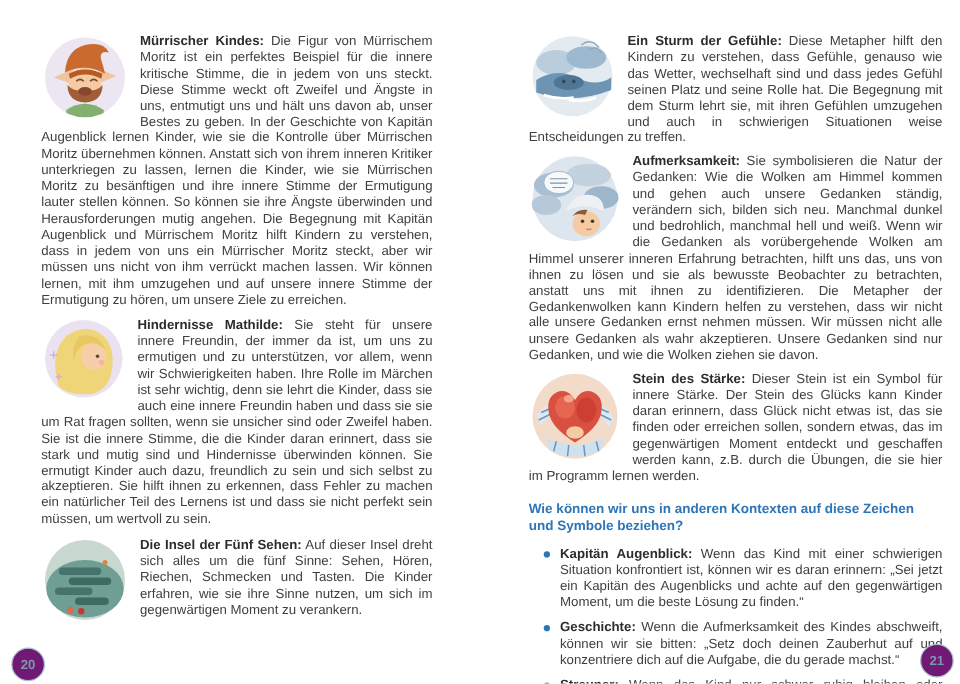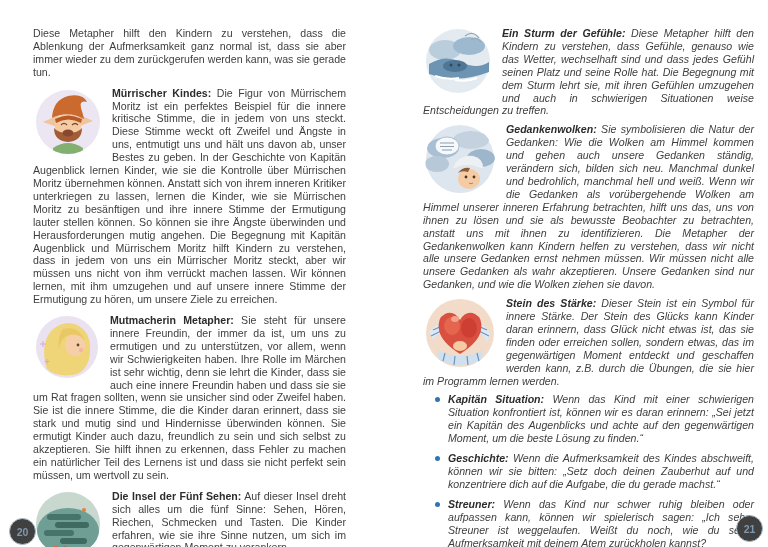--- a/index.html
+++ b/index.html
@@ -7,49 +7,48 @@
     position:relative;width:768px;height:547px;background:#ffffff;
     font-family:"Liberation Sans",sans-serif;color:#3e3e3e;overflow:hidden;
   }
   .col{position:absolute;top:27px;}
   .col-left{left:33px;width:313px;}
   .col-right{left:423px;width:331px;}
   p.body{
     font-size:10.6px;line-height:12.9px;text-align:justify;
     margin:0 0 8px 0;color:#3e3e3e;
   }
-  .col-right p.body{margin-bottom:6px;font-style:italic;}
+  .col-right p.body{margin-bottom:6px;}
   p.body b{color:#2c2c2c;}
   svg.illu{float:left;margin:1px 11px 2px 2px;border-radius:50%;overflow:hidden;}
   .sec{clear:left;}
   .q-heading{
     clear:left;font-size:10.8px;line-height:13.5px;font-weight:bold;
     color:#2e75b6;margin:14px 0 9px 0;text-align:left;
   }
   .bullet-item{display:flex;margin:0 0 7px 12px;}
   .bullet-dot{
     flex:0 0 auto;width:5px;height:5px;border-radius:50%;
     background:#2e75b6;margin:4px 8px 0 0;
   }
   .bullet-item p.body{margin:0;}
   .pagenum{
     position:absolute;width:25px;height:25px;border:1.3px solid #a9bfce;
     border-radius:50%;color:#7e97ac;font-size:10.5px;font-weight:bold;
-    display:flex;align-items:center;justify-content:center;background:#404040;
+    display:flex;align-items:center;justify-content:center;background:#701a75;
   }
   .pagenum-left{left:9px;top:518px;}
   .pagenum-right{left:736px;top:515px;}
 </style>
 </head>
 <body>
 
 <div class="sheet">
 
   <div class="col col-left">
-    <p class="body">Diese Metapher hilft den Kindern zu verstehen, dass die Ablenkung der Aufmerksamkeit ganz normal ist, dass sie aber immer wieder zu dem zurückgerufen werden kann, was sie gerade tun.</p>
 
     <p class="body sec">
       <svg class="illu" width="66" height="66" viewBox="0 0 66 66">
         <circle cx="33" cy="34" r="32" fill="#ebe6f2"></circle>
         <polygon points="8,34 24,27 22,39" fill="#f0c49d"></polygon>
         <polygon points="58,33 43,26 45,38" fill="#f0c49d"></polygon>
         <ellipse cx="33" cy="38" rx="13" ry="12" fill="#f4cba3"></ellipse>
         <path d="M17 30 Q18 12 33 8 Q48 5 52 14 Q44 12 46 20 Q48 26 49 31 Q33 22 17 30 Z" fill="#cb6a2f"></path>
         <path d="M20 31 Q33 24 47 31 L46 35 Q33 28 21 35 Z" fill="#b85a26"></path>
         <path d="M26 37 q3 -3 6 0" stroke="#7a4b2c" fill="none" stroke-width="1.2"></path>
@@ -66,21 +65,21 @@
       <svg class="illu" width="64" height="64" viewBox="0 0 64 64">
         <circle cx="32" cy="32" r="31" fill="#eae2f0"></circle>
         <path d="M12 54 Q4 28 18 14 Q34 2 48 14 Q58 24 54 44 Q50 58 38 60 Q20 62 12 54 Z" fill="#f0d478"></path>
         <ellipse cx="40" cy="30" rx="10" ry="11" fill="#f6cfa9"></ellipse>
         <path d="M28 14 Q44 10 50 26 Q44 18 34 20 Q26 22 24 34 Q22 22 28 14Z" fill="#e8c765"></path>
         <circle cx="43" cy="30" r="1.4" fill="#5b4a3a"></circle>
         <circle cx="46" cy="35" r="2.2" fill="#f2a9a0" opacity="0.7"></circle>
         <path d="M8 26 l0 6 M5 29 l6 0" stroke="#d9a7ce" stroke-width="1"></path>
         <path d="M12 44 l0 5 M9.5 46.5 l5 0" stroke="#d9a7ce" stroke-width="1"></path>
       </svg>
-      <b>Mutmacherin Metapher:</b>
+      <b>Hindernisse Mathilde:</b>
       <span>Sie steht für unsere innere Freundin, der immer da ist, um uns zu ermutigen und zu unterstützen, vor allem, wenn wir Schwierigkeiten haben. Ihre Rolle im Märchen ist sehr wichtig, denn sie lehrt die Kinder, dass sie auch eine innere Freundin haben und dass sie sie um Rat fragen sollten, wenn sie unsicher sind oder Zweifel haben. Sie ist die innere Stimme, die die Kinder daran erinnert, dass sie stark und mutig sind und Hindernisse überwinden können. Sie ermutigt Kinder auch dazu, freundlich zu sein und sich selbst zu akzeptieren. Sie hilft ihnen zu erkennen, dass Fehler zu machen ein natürlicher Teil des Lernens ist und dass sie nicht perfekt sein müssen, um wertvoll zu sein.</span>
     </p>
 
     <p class="body sec">
       <svg class="illu" width="66" height="66" viewBox="0 0 66 66">
         <circle cx="33" cy="33" r="32" fill="#c8d8cf"></circle>
         <ellipse cx="33" cy="40" rx="31" ry="23" fill="#6f9e94"></ellipse>
         <rect x="12" y="23" width="34" height="6" rx="3" fill="#46736b"></rect>
         <rect x="20" y="31" width="34" height="6" rx="3" fill="#3f6a62"></rect>
         <rect x="9" y="39" width="30" height="6" rx="3" fill="#46736b"></rect>
@@ -122,21 +121,21 @@
         <ellipse cx="22" cy="22" rx="12" ry="9" fill="#f6f8fa" stroke="#9fb4c6" stroke-width="0.8"></ellipse>
         <path d="M15 19 h14 M15 22.5 h14 M17 26 h10" stroke="#7d94a8" stroke-width="0.9"></path>
         <path d="M28 44 Q34 30 48 32 Q58 34 58 44 L54 46 Q42 38 30 46Z" fill="#eef1f4"></path>
         <path d="M26 46 Q42 36 60 46 L58 50 Q42 42 28 50Z" fill="#dfe5ea"></path>
         <ellipse cx="44" cy="55" rx="11" ry="10" fill="#f4cba3"></ellipse>
         <path d="M33 49 q4 -6 12 -5 l-2 4 q-6 -2 -10 1z" fill="#8a5c38"></path>
         <circle cx="41" cy="53" r="1.4" fill="#4a3526"></circle>
         <circle cx="49" cy="53" r="1.4" fill="#4a3526"></circle>
         <path d="M44 59 q2 1.5 4 0" stroke="#b97f63" fill="none" stroke-width="1"></path>
       </svg>
-      <b>Gedankenwolken:</b>
+      <b>Aufmerksamkeit:</b>
       <span>Sie symbolisieren die Natur der Gedanken: Wie die Wolken am Himmel kommen und gehen auch unsere Gedanken ständig, verändern sich, bilden sich neu. Manchmal dunkel und bedrohlich, manchmal hell und weiß. Wenn wir die Gedanken als vorübergehende Wolken am Himmel unserer inneren Erfahrung betrachten, hilft uns das, uns von ihnen zu lösen und sie als bewusste Beobachter zu betrachten, anstatt uns mit ihnen zu identifizieren. Die Metapher der Gedankenwolken kann Kindern helfen zu verstehen, dass wir nicht alle unsere Gedanken ernst nehmen müssen. Wir müssen nicht alle unsere Gedanken als wahr akzeptieren. Unsere Gedanken sind nur Gedanken, und wie die Wolken ziehen sie davon.</span>
     </p>
 
     <p class="body sec">
       <svg class="illu" width="70" height="70" viewBox="0 0 70 70">
         <circle cx="35" cy="35" r="34" fill="#f2dcc9"></circle>
         <path d="M4 34 Q14 22 28 22 L30 30 Q16 30 8 42Z" fill="#dce8f2"></path>
         <path d="M8 32 l18 -8 M6 38 l20 -10" stroke="#6d94bd" stroke-width="1.2"></path>
         <path d="M66 36 Q58 24 44 22 L42 30 Q56 30 62 44Z" fill="#dce8f2"></path>
         <path d="M62 32 l-18 -8 M64 38 l-20 -10" stroke="#6d94bd" stroke-width="1.2"></path>
@@ -145,25 +144,26 @@
         <path d="M35 22 Q41 12 50 16 Q58 20 56 32 Q54 44 35 56 Q16 44 14 32 Q12 20 20 16 Q29 12 35 22Z" fill="#d94f40"></path>
         <ellipse cx="27" cy="28" rx="8" ry="9" fill="#e86a52" opacity="0.8"></ellipse>
         <ellipse cx="44" cy="30" rx="8" ry="10" fill="#c8392e" opacity="0.7"></ellipse>
         <ellipse cx="30" cy="21" rx="4" ry="3" fill="#f4a28c"></ellipse>
         <ellipse cx="35" cy="48" rx="7" ry="5" fill="#f4cba3"></ellipse>
       </svg>
       <b>Stein des Stärke:</b>
       <span>Dieser Stein ist ein Symbol für innere Stärke. Der Stein des Glücks kann Kinder daran erinnern, dass Glück nicht etwas ist, das sie finden oder erreichen sollen, sondern etwas, das im gegenwärtigen Moment entdeckt und geschaffen werden kann, z.B. durch die Übungen, die sie hier im Programm lernen werden.</span>
     </p>
 
+    <div class="q-heading">Wie können wir uns in anderen Kontexten auf diese Zeichen und Symbole beziehen?</div>
 
     <div class="bullet-item">
       <span class="bullet-dot"></span>
       <p class="body">
-        <b>Kapitän Situation:</b>
+        <b>Kapitän Augenblick:</b>
         <span>Wenn das Kind mit einer schwierigen Situation konfrontiert ist, können wir es daran erinnern: „Sei jetzt ein Kapitän des Augenblicks und achte auf den gegenwärtigen Moment, um die beste Lösung zu finden.“</span>
       </p>
     </div>
 
     <div class="bullet-item">
       <span class="bullet-dot"></span>
       <p class="body">
         <b>Geschichte:</b>
         <span>Wenn die Aufmerksamkeit des Kindes abschweift, können wir sie bitten: „Setz doch deinen Zauberhut auf und konzentriere dich auf die Aufgabe, die du gerade machst.“</span>
       </p>

